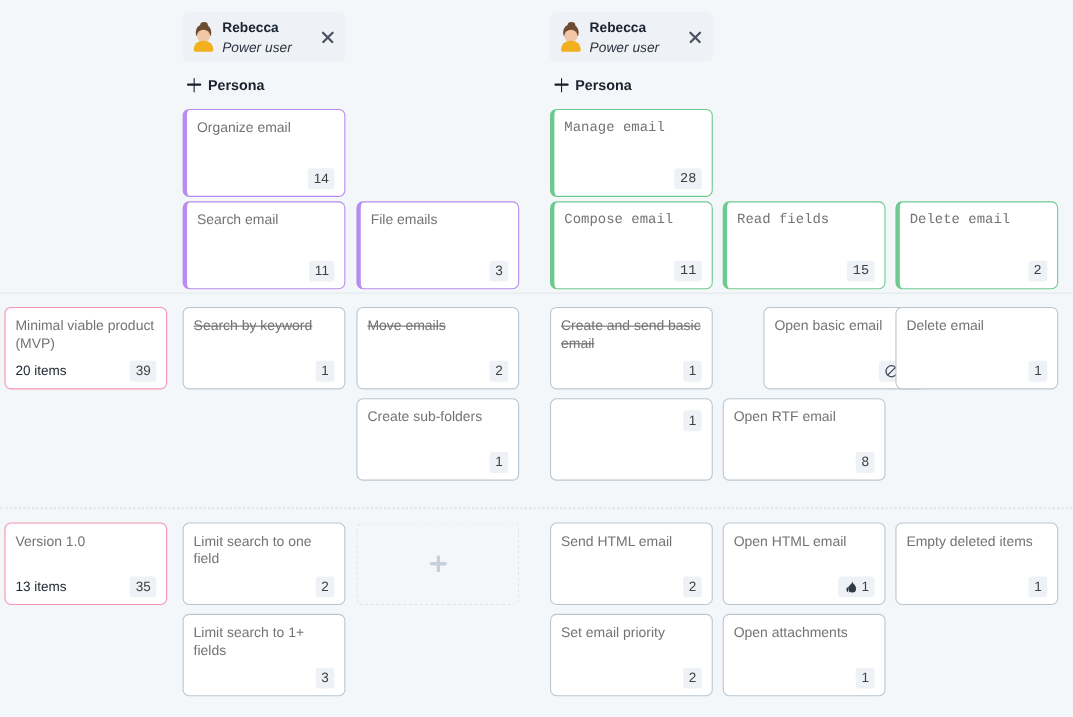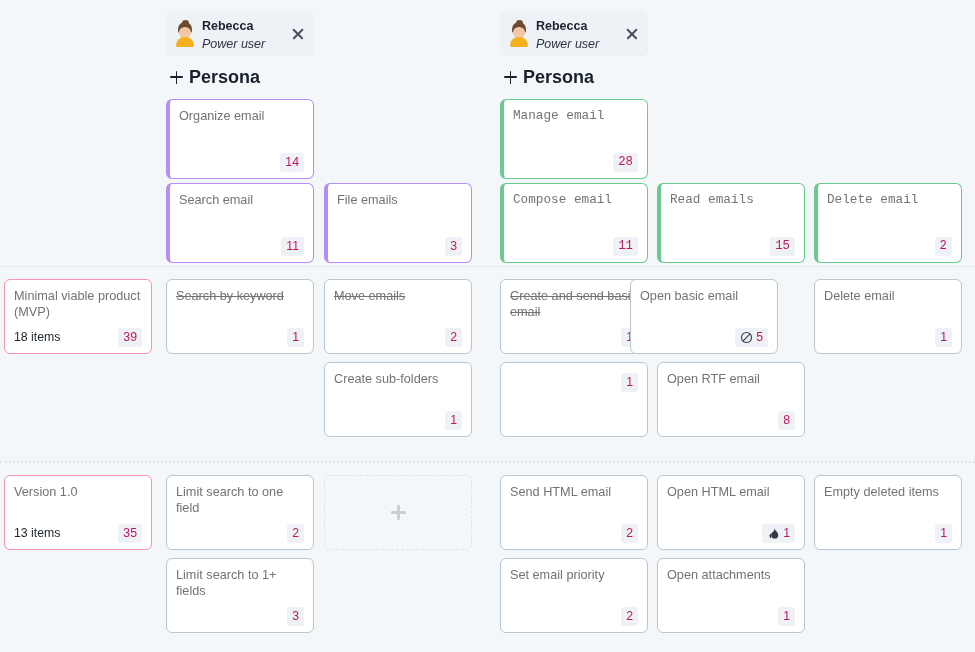--- a/index.html
+++ b/index.html
@@ -62,21 +62,21 @@
   .persona-close::before, .persona-close::after {
     content: ""; position: absolute; left: 1px; top: 7px;
     width: 14px; height: 1.6px; background: #48525f; border-radius: 1px;
   }
   .persona-close::before { transform: rotate(45deg); }
   .persona-close::after  { transform: rotate(-45deg); }
 
   .add-persona {
     position: absolute;
     display: flex; align-items: center; gap: 6px;
-    font-size: 18px; font-weight: bold; color: #18212c;
+    font-size: 13px; font-weight: bold; color: #18212c;
     cursor: pointer; height: 20px;
   }
   .plus-glyph { position: relative; width: 13px; height: 13px; display: inline-block; }
   .plus-glyph::before, .plus-glyph::after {
     content: ""; position: absolute; background: #18212c; border-radius: 1px;
   }
   .plus-glyph::before { left: 0; top: 5.6px; width: 13px; height: 1.8px; }
   .plus-glyph::after  { top: 0; left: 5.6px; height: 13px; width: 1.8px; }
 
   
@@ -96,21 +96,21 @@
   .card-title.struck { text-decoration: line-through; text-decoration-thickness: 1.3px; }
   .card-foot {
     display: flex; align-items: flex-end; justify-content: flex-end;
     margin-top: 2px; min-height: 19px;
   }
   .card-foot.with-meta { justify-content: space-between; }
   .card-meta { font-size: 12.3px; color: #1c252f; line-height: 19px; }
   .badge {
     display: inline-flex; align-items: center; gap: 3px;
     background: #eef1f5; border-radius: 3px;
-    padding: 1px 5px; font-size: 12.3px; color: #be185d; line-height: 17px;
+    padding: 1px 5px; font-size: 12.3px; color: #404040; line-height: 17px;
   }
 
   
   .card.activity {
     border: 1px solid #b88cf0;
     border-left: 4px solid #b88cf0;
     height: 80px;
   }
   
   .card.activity-green {
@@ -216,38 +216,38 @@
       <span class="badge">3</span>
     </div>
   </div>
   <div class="card activity-green" style="left:500px; top:183px;">
     <div class="card-title">Compose email</div>
     <div class="card-foot">
       <span class="badge">11</span>
     </div>
   </div>
   <div class="card activity-green" style="left:657px; top:183px;">
-    <div class="card-title">Read emails</div>
+    <div class="card-title">Read fields</div>
     <div class="card-foot">
       <span class="badge">15</span>
     </div>
   </div>
   <div class="card activity-green" style="left:814px; top:183px;">
     <div class="card-title">Delete email</div>
     <div class="card-foot">
       <span class="badge">2</span>
     </div>
   </div>
 
   <div class="divider-solid" style="top:266px;"></div>
 
   <div class="card release" style="left:4px; top:279px;">
     <div class="card-title">Minimal viable product (MVP)</div>
     <div class="card-foot with-meta">
-      <span class="card-meta">18 items</span>
+      <span class="card-meta">20 items</span>
       <span class="badge">39</span>
     </div>
   </div>
 
   <div class="card story" style="left:166px; top:279px;">
     <div class="card-title struck">Search by keyword</div>
     <div class="card-foot">
       <span class="badge">1</span>
     </div>
   </div>
@@ -270,21 +270,21 @@
     <div class="card-foot">
       <span class="badge">1</span>
     </div>
   </div>
   <div class="card story" style="left:500px; top:362px;">
     <div class="card-foot">
       <span class="badge">1</span>
     </div>
   </div>
 
-  <div class="card story" style="left:630px; top:279px;">
+  <div class="card story" style="left:694px; top:279px;">
     <div class="card-title">Open basic email</div>
     <div class="card-foot">
       <span class="badge">
         <svg class="ico" viewBox="0 0 16 16">
           <circle cx="8" cy="8" r="6.2" fill="none" stroke="#3a4552" stroke-width="1.4"></circle>
           <line x1="3.6" y1="12.4" x2="12.4" y2="3.6" stroke="#3a4552" stroke-width="1.4"></line>
         </svg>
         <span>5</span>
       </span>
     </div>

